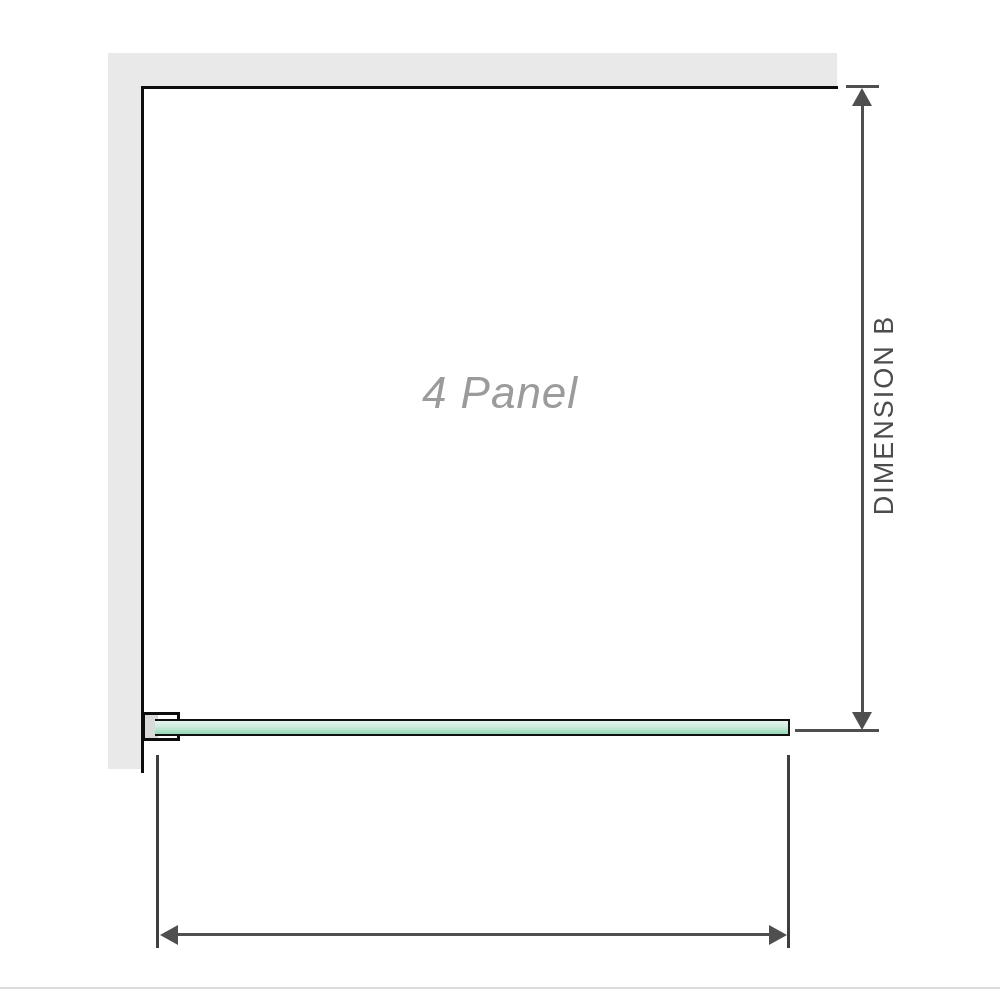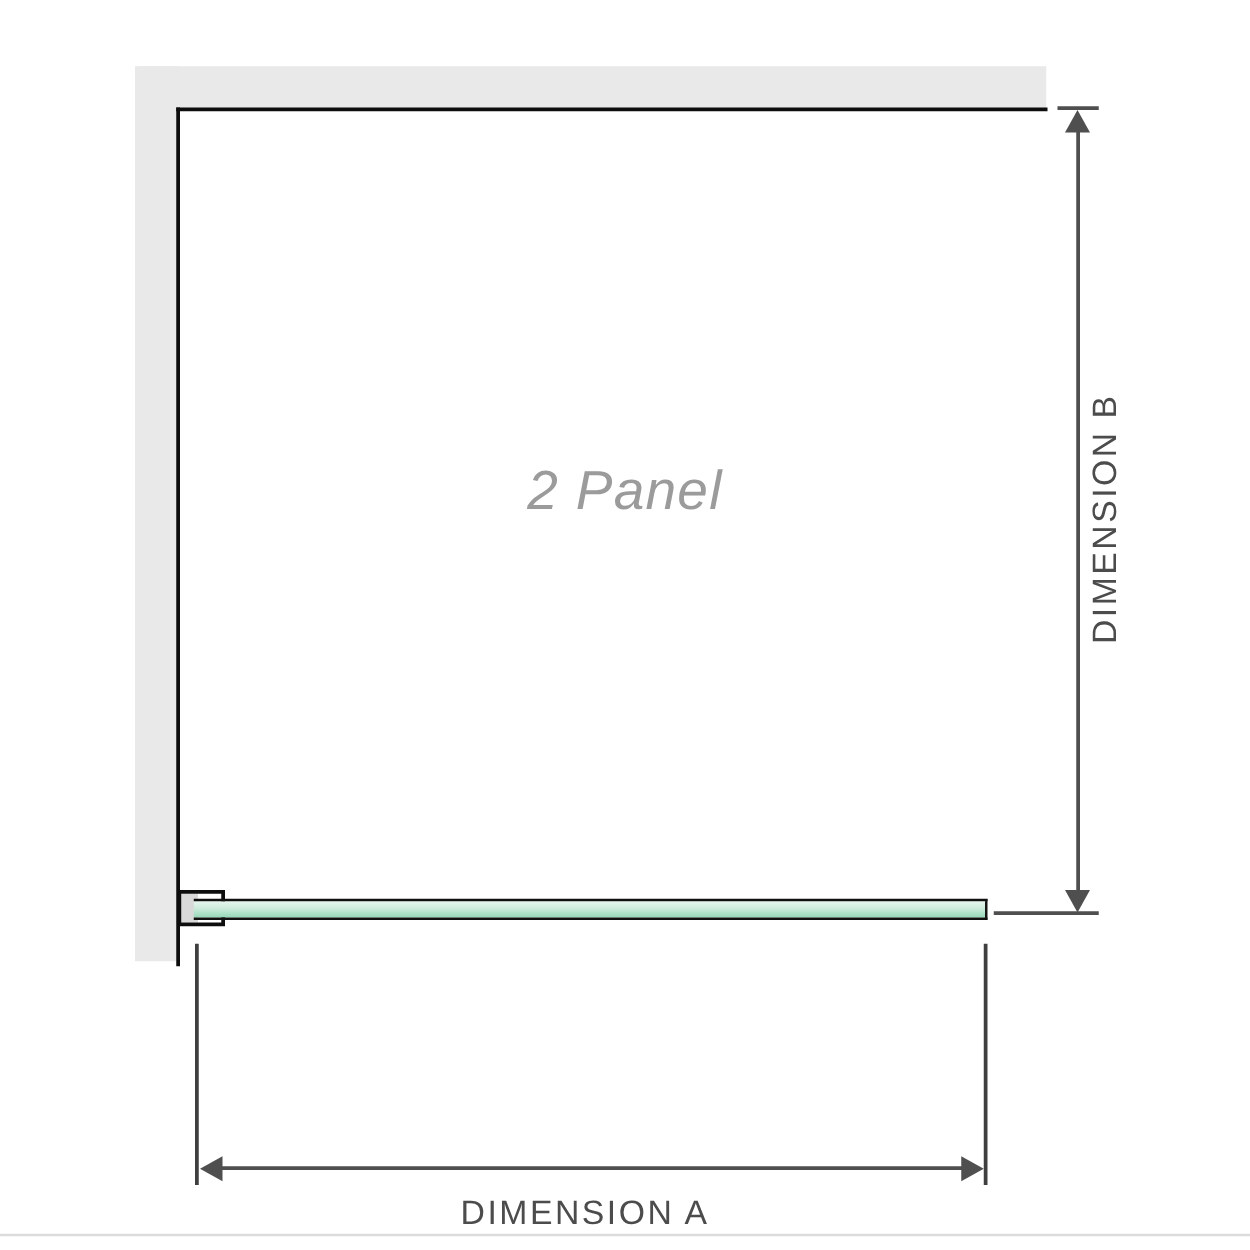--- a/index.html
+++ b/index.html
@@ -146,35 +146,34 @@
 <body>
 
 <div id="canvas">
 
   <div class="abs wall-top"></div>
   <div class="abs wall-left"></div>
 
   <div class="abs frame-top"></div>
   <div class="abs frame-left"></div>
 
-  <div class="abs panel-label">2 Panel</div>
+  <div class="abs panel-label">4 Panel</div>
 
   <div class="abs bracket"></div>
 
   <div class="abs glass"></div>
 
   <div class="abs dimb-tick-top"></div>
   <div class="abs dimb-tick-bottom"></div>
   <div class="abs dimb-line"></div>
   <div class="abs arrow dimb-arrow-up"></div>
   <div class="abs arrow dimb-arrow-down"></div>
   <div class="abs dimb-label">DIMENSION B</div>
 
   <div class="abs exta-left"></div>
   <div class="abs exta-right"></div>
   <div class="abs dima-line"></div>
   <div class="abs arrow dima-arrow-left"></div>
   <div class="abs arrow dima-arrow-right"></div>
-  <div class="abs dima-label">DIMENSION A</div>
 
   <div class="abs bottom-divider"></div>
 
 </div>
 
 </body></html>

